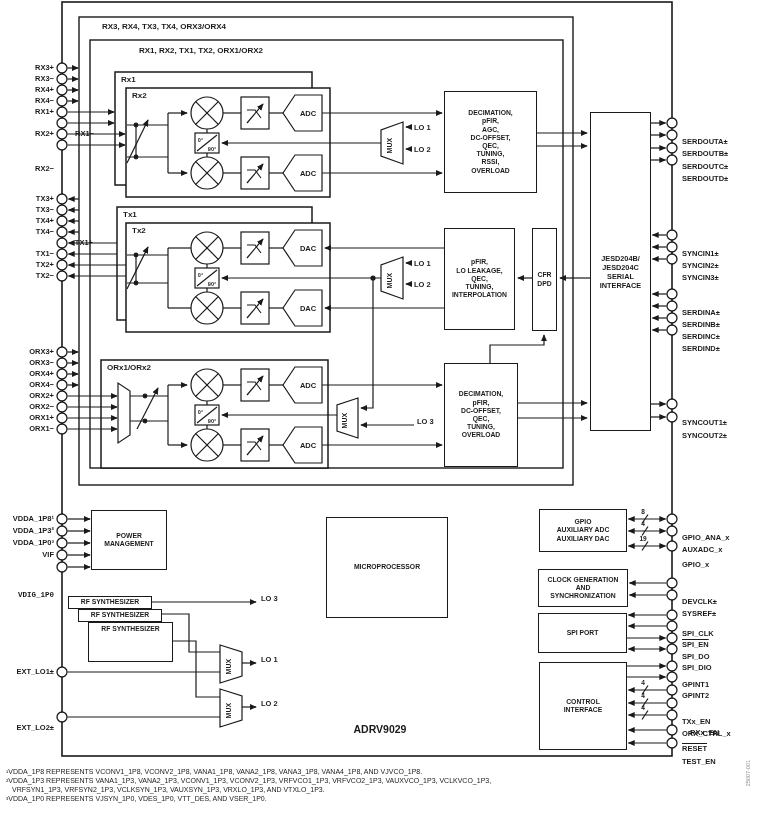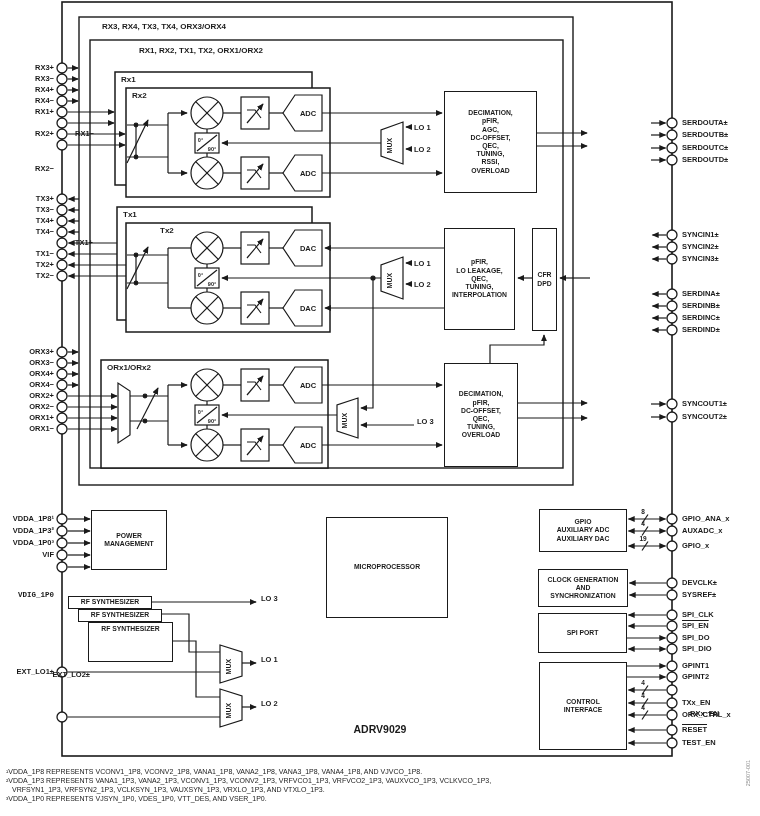--- a/index.html
+++ b/index.html
@@ -1,21 +1,21 @@
 <!DOCTYPE html>
 <html><head>
 <meta charset="utf-8">
 <style>
   html,body{margin:0;padding:0;background:#fff;}
   #stage{position:relative;width:760px;height:816px;background:#fff;overflow:hidden;
          font-family:"Liberation Sans","DejaVu Sans",sans-serif;color:#1a1a1a;}
   #wires{position:absolute;left:0;top:0;z-index:1;}
   .pinlbl{position:absolute;z-index:3;font:bold 7.5px "Liberation Sans",sans-serif;line-height:9px;white-space:nowrap;}
   .pinlbl.left{left:0;width:54px;text-align:right;}
-  .pinlbl.right{left:682px;text-align:left;}
+  .pinlbl.right{left:682px;text-align:left;margin-top:19px;}
   .pinlbl.ovl{text-decoration:overline;}
   .block{position:absolute;z-index:2;background:#fff;border:1.5px solid #1a1a1a;
          display:flex;flex-direction:column;justify-content:center;align-items:center;
          font:bold 6.8px "Liberation Sans",sans-serif;line-height:8.2px;text-align:center;box-sizing:border-box;}
   .block.jesd{font-size:7.3px;line-height:9px;}
   .block.toplbl{justify-content:flex-start;padding-top:2px;border-width:1.4px;}
   .cardlbl{position:absolute;z-index:3;font:bold 8px "Liberation Sans",sans-serif;white-space:nowrap;}
   .boxtitle{position:absolute;z-index:3;font:bold 8px "Liberation Sans",sans-serif;white-space:nowrap;}
   .lolbl{position:absolute;z-index:3;font:bold 7.5px "Liberation Sans",sans-serif;white-space:nowrap;}
   .footnote{position:absolute;z-index:3;font:7px "Liberation Sans",sans-serif;white-space:nowrap;letter-spacing:0;}
@@ -371,20 +371,26 @@
       <div>DPD</div>
     </div>
     <div class="block" style="left: 444px; top: 363px; width: 74px; height: 104px;">
       <div>DECIMATION,</div>
       <div>pFIR,</div>
       <div>DC-OFFSET,</div>
       <div>QEC,</div>
       <div>TUNING,</div>
       <div>OVERLOAD</div>
     </div>
+    <div class="block jesd" style="left: 590px; top: 112px; width: 61px; height: 319px;">
+      <div>JESD204B/</div>
+      <div>JESD204C</div>
+      <div>SERIAL</div>
+      <div>INTERFACE</div>
+    </div>
     <div class="block" style="left: 91px; top: 510px; width: 76px; height: 60px;">
       <div>POWER</div>
       <div>MANAGEMENT</div>
     </div>
     <div class="block" style="left: 326px; top: 517px; width: 122px; height: 101px;">
       <div>MICROPROCESSOR</div>
     </div>
     <div class="block" style="left: 539px; top: 509px; width: 88px; height: 43px;">
       <div>GPIO</div>
       <div>AUXILIARY ADC</div>
@@ -407,21 +413,21 @@
     </div>
     <div class="block" style="left: 78px; top: 609px; width: 84px; height: 13px;">
       <div>RF SYNTHESIZER</div>
     </div>
     <div class="block toplbl" style="left: 88px; top: 622px; width: 85px; height: 40px;">
       <div>RF SYNTHESIZER</div>
     </div>
     <div class="cardlbl" style="left: 121px; top: 75px;">Rx1</div>
     <div class="cardlbl" style="left: 132px; top: 91px;">Rx2</div>
     <div class="cardlbl" style="left: 123px; top: 210px;">Tx1</div>
-    <div class="cardlbl" style="left: 132px; top: 226px; margin-left: 28px;">Tx2</div>
+    <div class="cardlbl" style="left: 132px; top: 226px;">Tx2</div>
     <div class="cardlbl" style="left: 107px; top: 363px;">ORx1/ORx2</div>
     <div class="lolbl" style="left: 414px; top: 123px;">LO 1</div>
     <div class="lolbl" style="left: 414px; top: 145px;">LO 2</div>
     <div class="lolbl" style="left: 414px; top: 259px;">LO 1</div>
     <div class="lolbl" style="left: 414px; top: 280px;">LO 2</div>
     <div class="lolbl" style="left: 417px; top: 417px;">LO 3</div>
     <div class="lolbl" style="left: 261px; top: 594px;">LO 3</div>
     <div class="lolbl" style="left: 261px; top: 655px;">LO 1</div>
     <div class="lolbl" style="left: 261px; top: 699px;">LO 2</div>
     <div class="pinlbl left" style="top: 63.4px;">RX3+</div>
@@ -447,21 +453,21 @@
     <div class="pinlbl left" style="top: 391.4px;">ORX2+</div>
     <div class="pinlbl left" style="top: 402.4px;">ORX2−</div>
     <div class="pinlbl left" style="top: 413.4px;">ORX1+</div>
     <div class="pinlbl left" style="top: 424.4px;">ORX1−</div>
     <div class="pinlbl left" style="top: 514.4px;">VDDA_1P8¹</div>
     <div class="pinlbl left" style="top: 526.4px;">VDDA_1P3²</div>
     <div class="pinlbl left" style="top: 538.4px;">VDDA_1P0³</div>
     <div class="pinlbl left" style="top: 550.4px;">VIF</div>
     <div class="pinlbl left" style="top: 591px; font-family: Liberation Mono, monospace;">VDIG_1P0</div>
     <div class="pinlbl left" style="top: 667.4px;">EXT_LO1±</div>
-    <div class="pinlbl left" style="top: 670px; margin-left: 36px;">EXT_LO2±</div>
+    <div class="pinlbl left" style="top: 723px;">EXT_LO2±</div>
     <div class="pinlbl right" style="top: 118.4px;">SERDOUTA±</div>
     <div class="pinlbl right" style="top: 130.4px;">SERDOUTB±</div>
     <div class="pinlbl right" style="top: 143.4px;">SERDOUTC±</div>
     <div class="pinlbl right" style="top: 155.4px;">SERDOUTD±</div>
     <div class="pinlbl right" style="top: 230.4px;">SYNCIN1±</div>
     <div class="pinlbl right" style="top: 242.4px;">SYNCIN2±</div>
     <div class="pinlbl right" style="top: 254.4px;">SYNCIN3±</div>
     <div class="pinlbl right" style="top: 289.4px;">SERDINA±</div>
     <div class="pinlbl right" style="top: 301.4px;">SERDINB±</div>
     <div class="pinlbl right" style="top: 313.4px;">SERDINC±</div>

